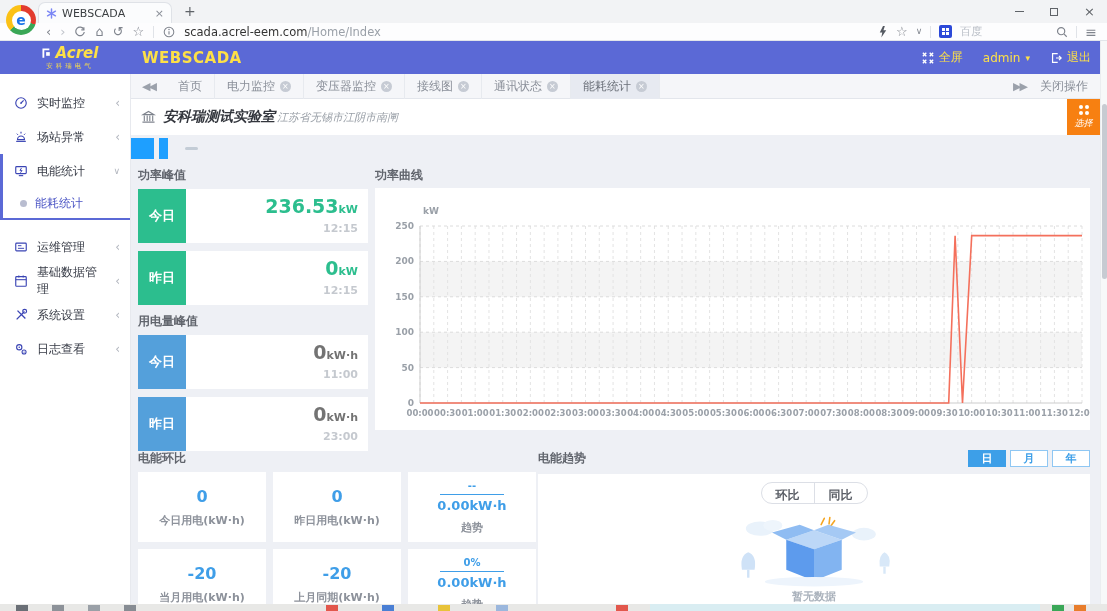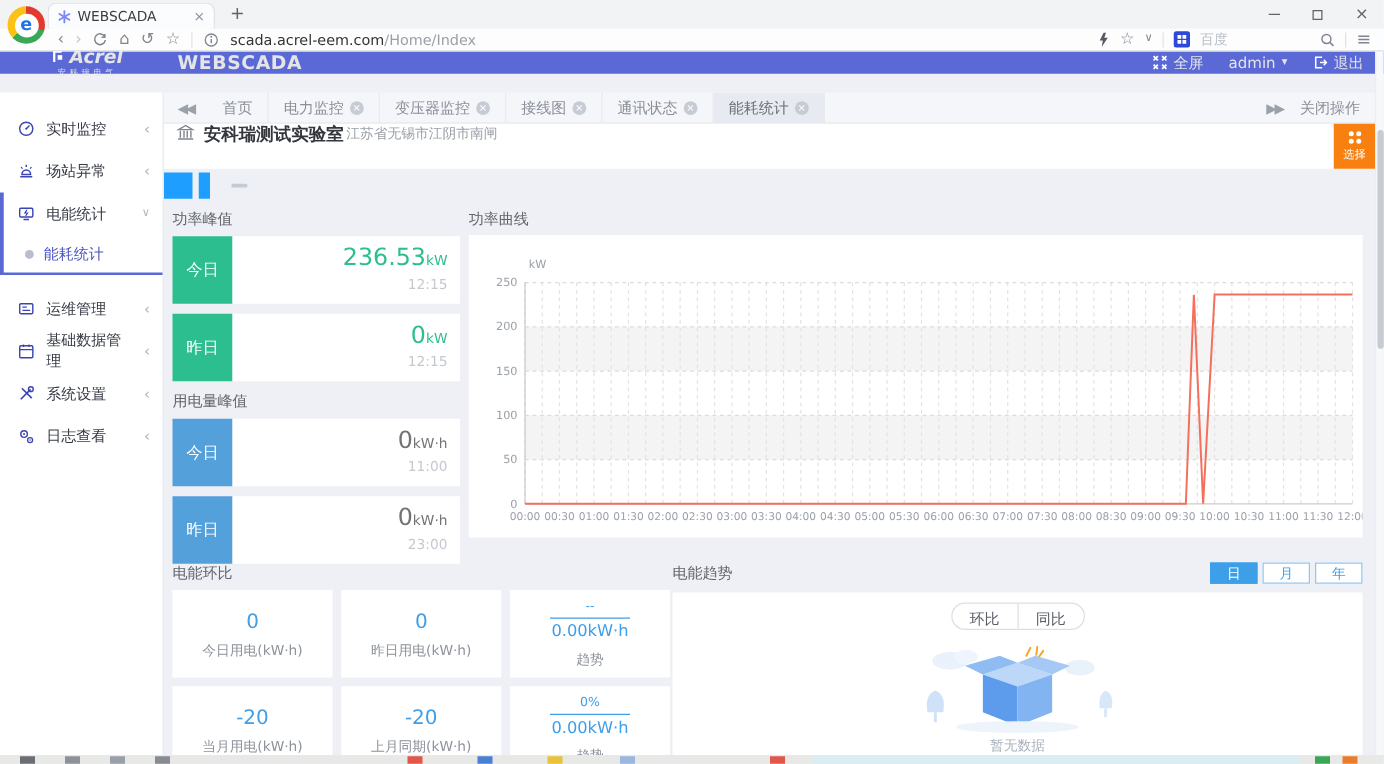--- a/index.html
+++ b/index.html
@@ -35,22 +35,22 @@
   .baidu-box { width:13px; height:13px; background:#2c49d8; border-radius:2px; display:inline-flex;
     align-items:center; justify-content:center; }
   .baidu-box b { width:7px; height:7px; background:
     linear-gradient(#fff 0 0) left top/3px 3px no-repeat,
     linear-gradient(#fff 0 0) right top/3px 3px no-repeat,
     linear-gradient(#fff 0 0) left bottom/3px 3px no-repeat,
     linear-gradient(#fff 0 0) right bottom/3px 3px no-repeat; display:block; }
   .search-ph { color:#b9bec6; font-size:11px; }
 
   
-  .app-header { position:absolute; top:41px; left:0; right:0; height:18px; background:#5b69d6;
-    display:flex; align-items:center; color:#e5e5e5; z-index:15; }
+  .app-header { position:absolute; top:41px; left:0; right:0; height:33px; background:#5b69d6;
+    display:flex; align-items:center; color:#fde047; z-index:15; }
   .logo-area { width:140px; display:flex; flex-direction:column; align-items:center; justify-content:center; line-height:1; }
   .logo-line { font-style:italic; font-weight:bold; font-size:15px; display:flex; align-items:center; gap:3px; }
   .logo-sub { font-size:6.5px; letter-spacing:3px; margin-top:2px; opacity:.95; }
   .product-name { font-weight:bold; font-size:15px; letter-spacing:.5px; margin-left:2px; }
   .header-right { margin-left:auto; display:flex; align-items:center; gap:20px; padding-right:16px; font-size:12px; }
   .hr-item { display:flex; align-items:center; gap:5px; }
   .caret { font-size:9px; }
 
   
   .sidebar { position:absolute; top:74px; left:0; width:131px; bottom:7px; background:#fff;
@@ -73,36 +73,36 @@
   .pt-arrow { padding:0 11px; color:#9ba1ab; font-size:11px; letter-spacing:-2px; }
   .ptab { height:25px; display:flex; align-items:center; gap:5px; padding:0 12px;
     border-right:1px solid #e7eaef; }
   .ptab:first-of-type { border-left:1px solid #e7eaef; }
   .ptab.active { background:#e7eaf1; color:#6a6f78; }
   .ptab-close { width:11px; height:11px; border-radius:50%; background:#c6cbd4; color:#fff;
     font-size:8px; line-height:11px; text-align:center; }
   .pt-right { margin-left:auto; display:flex; align-items:center; gap:14px; padding-right:12px; }
 
   
-  .site-bar { height:36px; background:#fff; display:flex; align-items:flex-start; padding-left:10px; position:relative; }
+  .site-bar { height:36px; background:#fff; display:flex; align-items:center; padding-left:10px; position:relative;font-style:italic; }
   .site-name { font-size:14px; font-weight:bold; color:#33363d; margin-left:7px; }
   .site-loc { font-size:11px; color:#9aa0a8; margin-left:2px; }
   .select-btn { position:absolute; right:0; top:0; width:33px; height:36px; background:#f78011; color:#fff;
     display:flex; flex-direction:column; align-items:center; justify-content:center; gap:2px; font-size:9px; }
   .dots4 { display:grid; grid-template-columns:4px 4px; gap:2px; }
   .dots4 i { width:4px; height:4px; background:#fff; border-radius:2px; display:block; }
 
   
   .selector-row { height:27px; display:flex; align-items:center; gap:5px; }
   .sel-block-a { width:23px; height:21px; background:#1e9fff; }
   .sel-block-b { width:9px; height:21px; background:#1e9fff; }
   .sel-dash { width:13px; height:3px; background:#c3ccd6; border-radius:2px; margin-left:12px; }
 
   
-  .content { position:absolute; top:88px; left:0; right:0; bottom:0; }
+  .content { position:absolute; top:88px; left:0; right:0; bottom:0;font-weight:bold; }
   .panel-title { font-size:12px; color:#61656d; height:18px; line-height:18px; }
 
   .peaks-col { position:absolute; left:7px; top:4px; width:230px; }
   .peak-card { display:flex; height:54px; margin-top:5px;border-radius:11px; }
   .peak-card + .peak-card { margin-top:8px; }
   .peak-label { width:48px; color:#fff; font-size:13px; display:flex; align-items:center; justify-content:center; }
   .peak-label.green { background:#2cbe8e; }
   .peak-label.blue  { background:#54a0db; }
   .peak-body { flex:1; background:#fff; text-align:right; padding:7px 10px 0 0; }
   .peak-value { font-size:19px; line-height:20px; }

